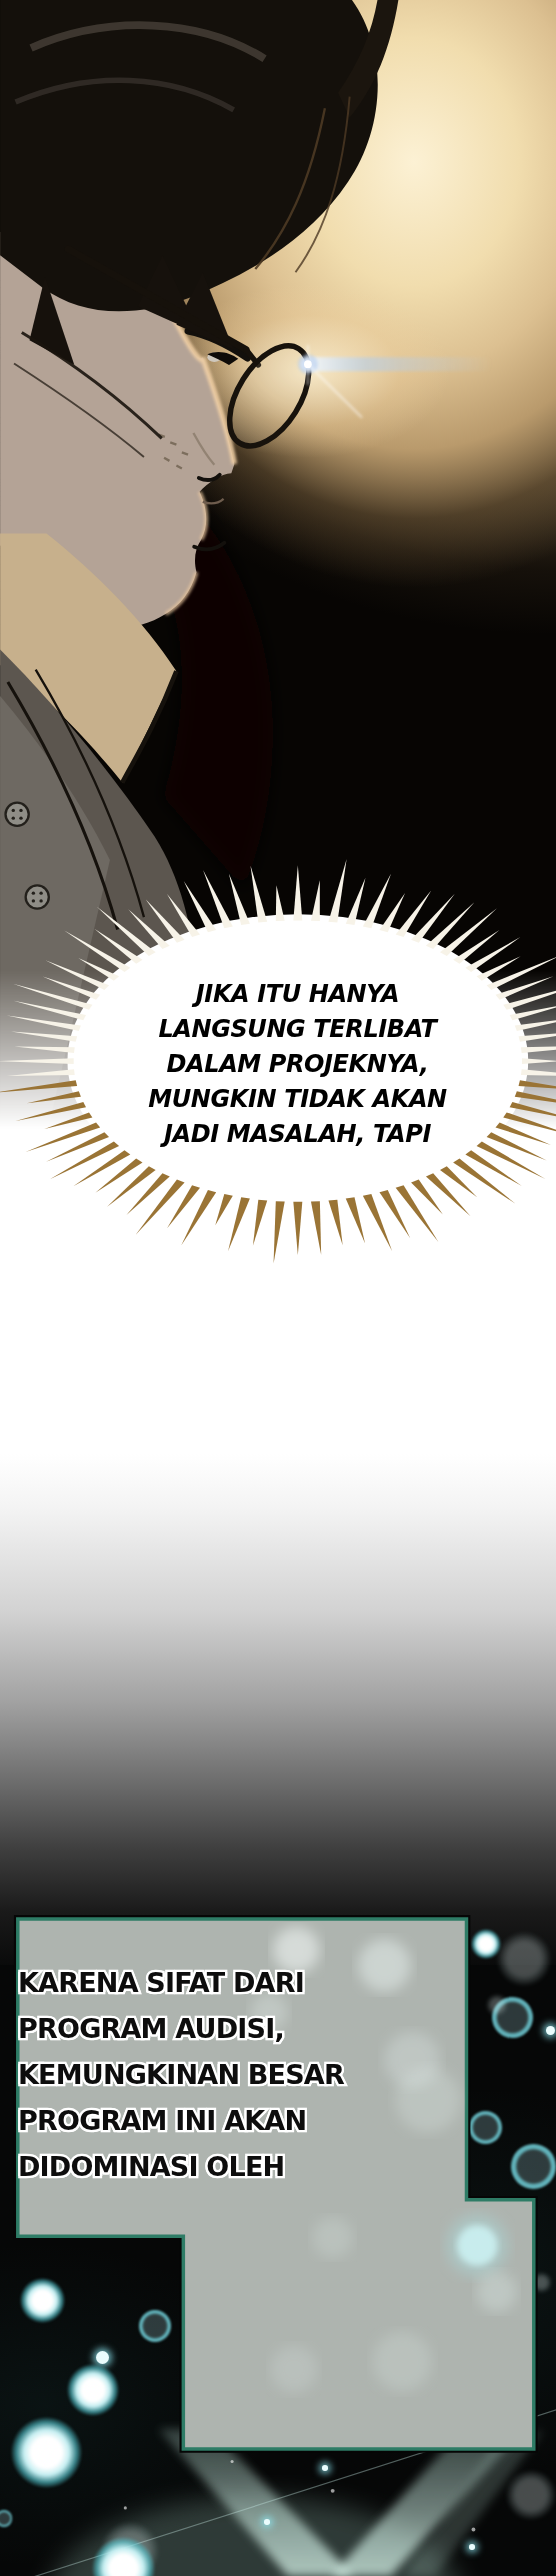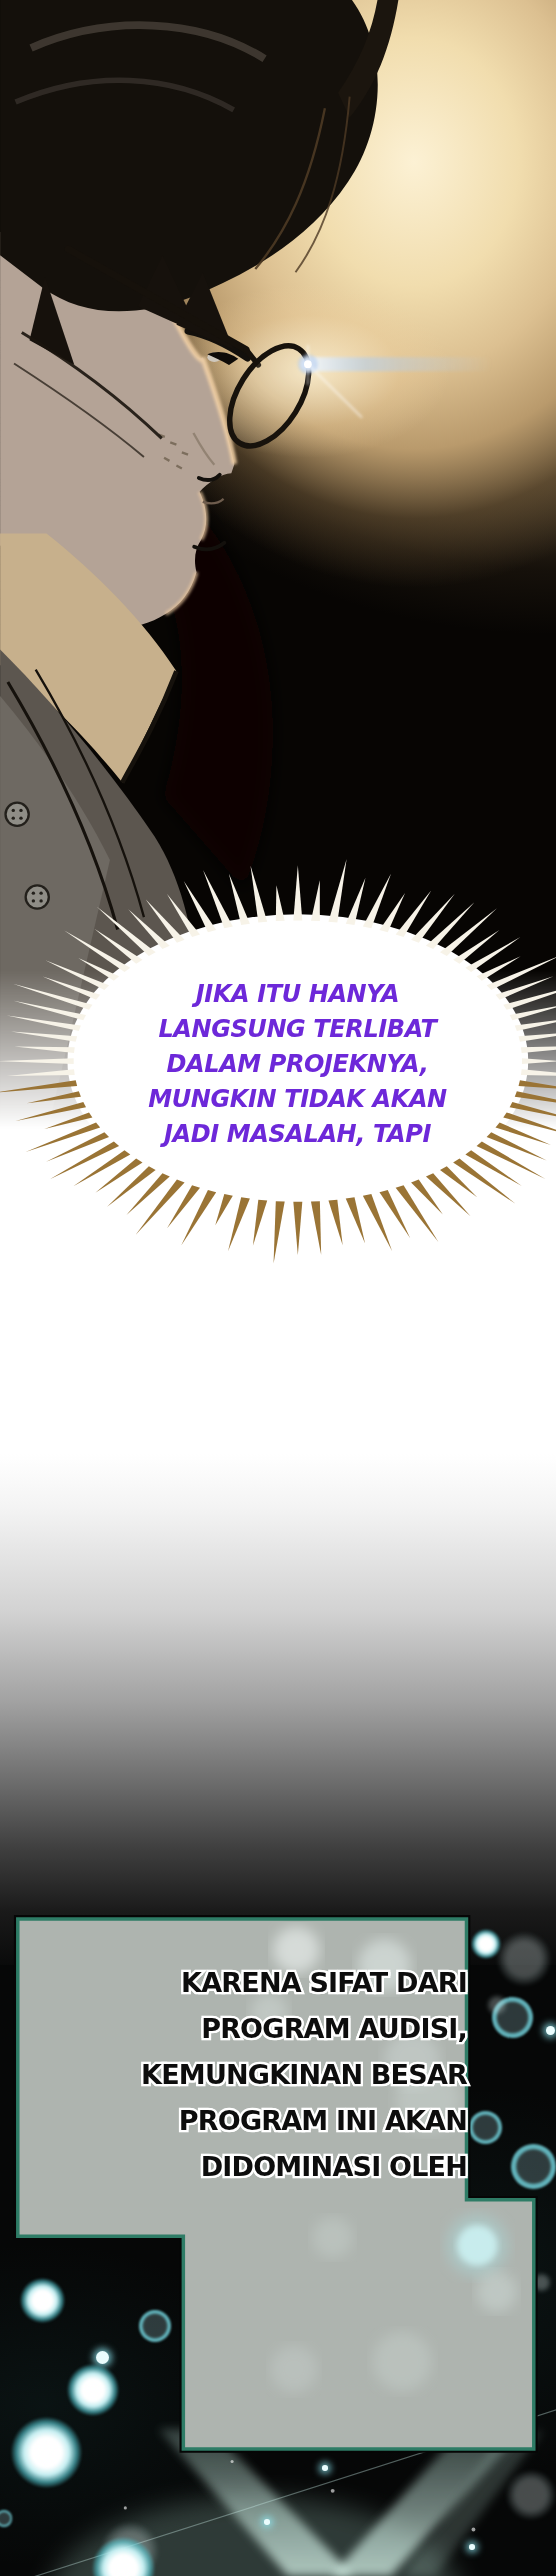--- a/index.html
+++ b/index.html
@@ -22,21 +22,21 @@
       radial-gradient(201px 124px at 309px 371px, rgba(255,244,214,.85), rgba(240,210,160,.35) 45%, transparent 70%),
       radial-gradient(418px 495px at 414px 162px, #fcf1d4 0%, #f1ddae 25%, #dcc091 42%, #b99a6c 58%, rgba(120,95,60,.45) 72%, transparent 86%),
       radial-gradient(696px 542px at 557px 201px, rgba(205,177,131,.85) 0%, rgba(170,140,95,.5) 45%, rgba(90,70,45,.18) 68%, transparent 80%);
   }
   #figure-svg { position:absolute; inset:0; }
   
   #burst-svg { position:absolute; left:0; top:789px; }
   .bubble-text {
     position:absolute; left:81px; top:977px; width:433px;
     font-size:24px; line-height:35px; font-weight:bold; font-style:italic;
-    letter-spacing:-0.4px; color:#6d28d9; text-align:center; white-space:pre-line;
+    letter-spacing:-0.4px; color:#000000; text-align:center; white-space:pre-line;
   }
   
   #mid-gradient {
     position:absolute; left:0; top:1454px; width:557px; height:526px;
     background:linear-gradient(to bottom,
       rgba(255,255,255,0) 0%, #f4f4f4 10%, #d2d2d2 30%, #a2a2a2 47%,
       #6e6e6e 62%, #3f3f3f 75%, #1a1a1a 87%, #050606 100%);
   }
   
   #bottom-scene {
@@ -49,21 +49,21 @@
   #beams-svg { position:absolute; left:0; top:2398px; }
   #bokeh-layer { position:absolute; left:0; top:0; width:557px; height:2576px; pointer-events:none; }
   .bokeh { position:absolute; border-radius:50%; }
   .bokeh.solid { background:radial-gradient(circle, #ffffff 0 30%, #c5eef1 45%, rgba(85,205,215,.6) 60%, rgba(45,155,170,0) 72%); filter:blur(0.8px); }
   .bokeh.ring  { background:radial-gradient(circle, rgba(190,240,245,.22) 0 50%, rgba(120,220,230,.8) 58% 72%, rgba(60,170,185,0) 82%); filter:blur(0.8px); }
   .bokeh.faint { background:radial-gradient(circle, rgba(225,240,240,.30) 0 45%, rgba(185,215,215,.12) 65%, transparent 78%); filter:blur(2.3px); }
   .bokeh.dot   { background:#eafcfd; box-shadow:0 0 7px 3.1px rgba(140,230,240,.75); }
   
   #panel-svg { position:absolute; left:0; top:1888px; }
   .caption {
-    position:absolute; font-weight:bold; color:#0d0d0d; text-align:right;
+    position:absolute; font-weight:bold; color:#0d0d0d; text-align:left;
     white-space:pre-line; letter-spacing:-0.8px;
     -webkit-text-stroke:4.6px #ffffff; paint-order:stroke fill;
     text-shadow:
       -1.5px -1.5px 0 #fff, 1.5px -1.5px 0 #fff, -1.5px 1.5px 0 #fff, 1.5px 1.5px 0 #fff,
       -2.3px 0 0 #fff, 2.3px 0 0 #fff, 0 -2.3px 0 #fff, 0 2.3px 0 #fff;
   }
   #caption-1 { left:18px;  top:1960px; width:449px; font-size:27px; line-height:46px; }
   #caption-2 { left:183px; top:2263px; width:350px; font-size:21px; line-height:34px; }
 </style>
 </head>

